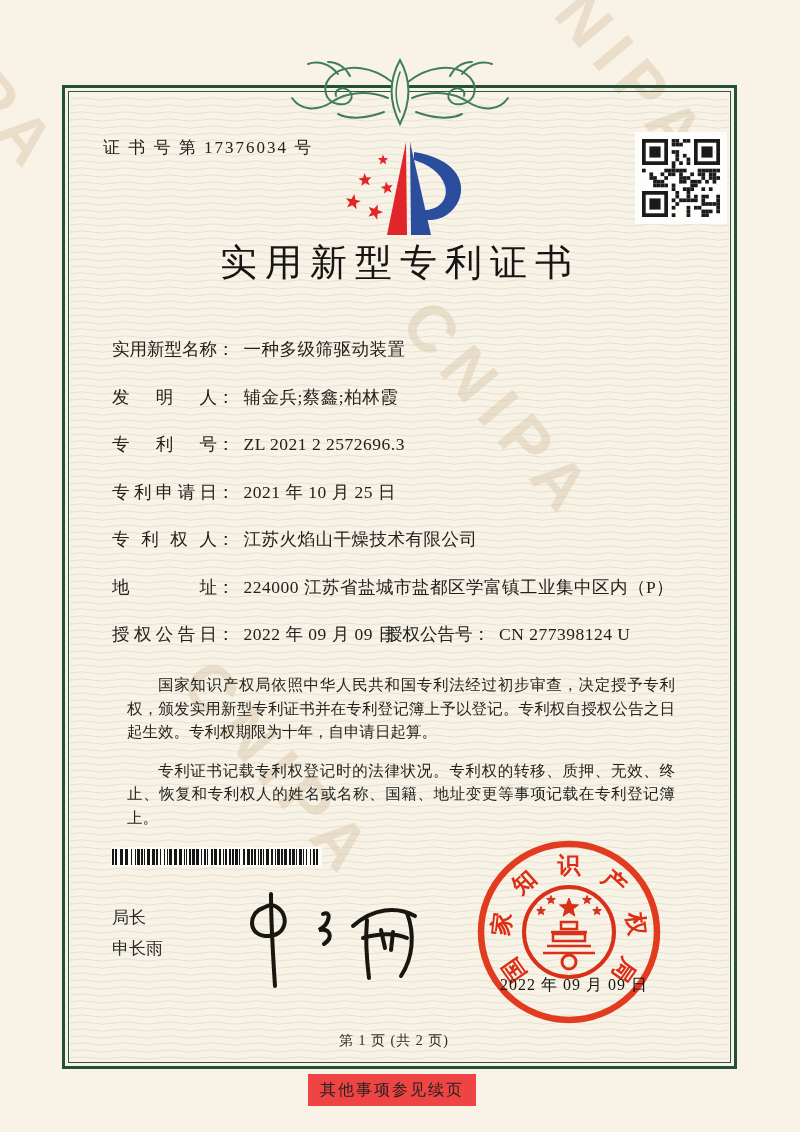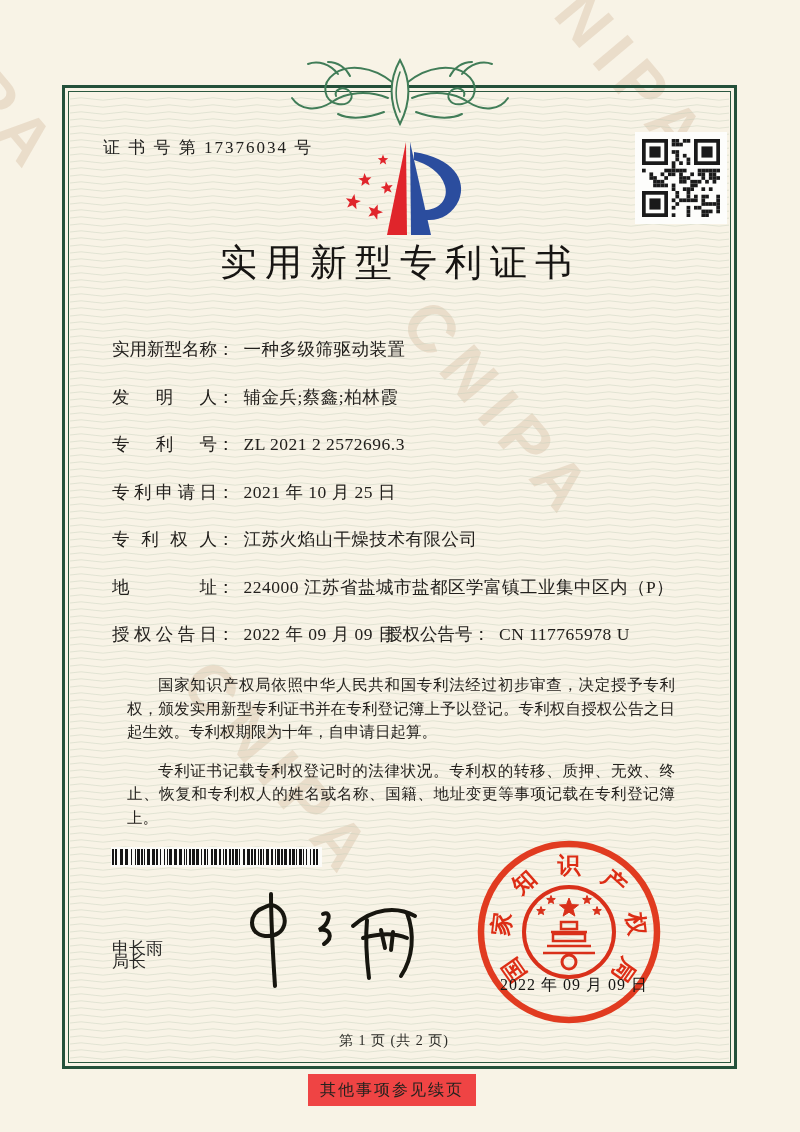--- a/index.html
+++ b/index.html
@@ -30,21 +30,21 @@
   .fcolon{display:inline-block;margin-right:9px;}
   .fvalue{letter-spacing:0.5px;}
   .grant2{position:absolute;left:273px;top:0;}
 
   .paras{left:112px;top:658px;width:578px;font-size:15.5px;line-height:23.6px;
          color:#24221e;text-align:justify;z-index:5;}
   .paras p{margin:15px;text-indent:2em;}
 
   .barcode{left:111px;top:847px;width:211px;height:20px;background:#fbfbf8;padding:2px 1px;
            box-sizing:border-box;z-index:5;}
-  .director-title{left:112px;top:950px;font-family:"Liberation Sans","DejaVu Sans",sans-serif;
+  .director-title{left:112px;top:906px;font-family:"Liberation Sans","DejaVu Sans",sans-serif;
                   font-size:17px;color:#2a2a28;z-index:5;}
   .director-name{left:112px;top:937px;font-family:"Liberation Sans","DejaVu Sans",sans-serif;
                  font-size:17px;color:#2a2a28;z-index:5;}
   .signature{left:235px;top:886px;width:195px;height:102px;z-index:6;}
 
   .seal{left:473px;top:836px;width:192px;height:192px;z-index:7;}
   .seal svg{position:absolute;left:0;top:0;}
   .seal-char{position:absolute;font-family:"Liberation Sans","DejaVu Sans",sans-serif;
              font-weight:bold;font-size:23px;color:#dd2d15;z-index:2;}
   .seal-date{left:494px;top:975px;width:160px;text-align:center;font-size:16px;
@@ -380,21 +380,21 @@
     <span class="flabel">专利申请日</span><span class="fcolon">：</span><span class="fvalue">2021 年 10 月 25 日</span>
   </div>
   <div class="frow" style="top:527px">
     <span class="flabel">专利权人</span><span class="fcolon">：</span><span class="fvalue">江苏火焰山干燥技术有限公司</span>
   </div>
   <div class="frow" style="top:575px">
     <span class="flabel">地址</span><span class="fcolon">：</span><span class="fvalue">224000 江苏省盐城市盐都区学富镇工业集中区内（P）</span>
   </div>
   <div class="frow" style="top:622px">
     <span><span class="flabel">授权公告日</span><span class="fcolon">：</span><span class="fvalue">2022 年 09 月 09 日</span></span>
-    <span class="grant2"><span>授权公告号</span><span class="fcolon">：</span><span class="fvalue">CN 117765978 U</span></span>
+    <span class="grant2"><span>授权公告号</span><span class="fcolon">：</span><span class="fvalue">CN 277398124 U</span></span>
   </div>
 
   <div class="abs paras">
     <p>国家知识产权局依照中华人民共和国专利法经过初步审查，决定授予专利权，颁发实用新型专利证书并在专利登记簿上予以登记。专利权自授权公告之日起生效。专利权期限为十年，自申请日起算。</p>
     <p>专利证书记载专利权登记时的法律状况。专利权的转移、质押、无效、终止、恢复和专利权人的姓名或名称、国籍、地址变更等事项记载在专利登记簿上。</p>
   </div>
 
   <div class="abs barcode">
     <svg id="barcode-bars" width="207" height="16">
         <rect x="0" y="0" width="2" height="16" fill="#161616"></rect>

